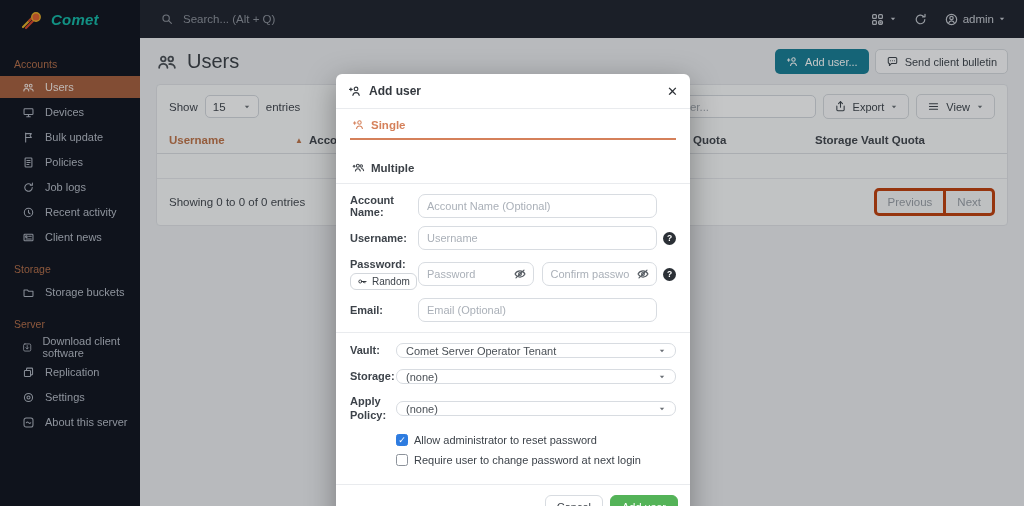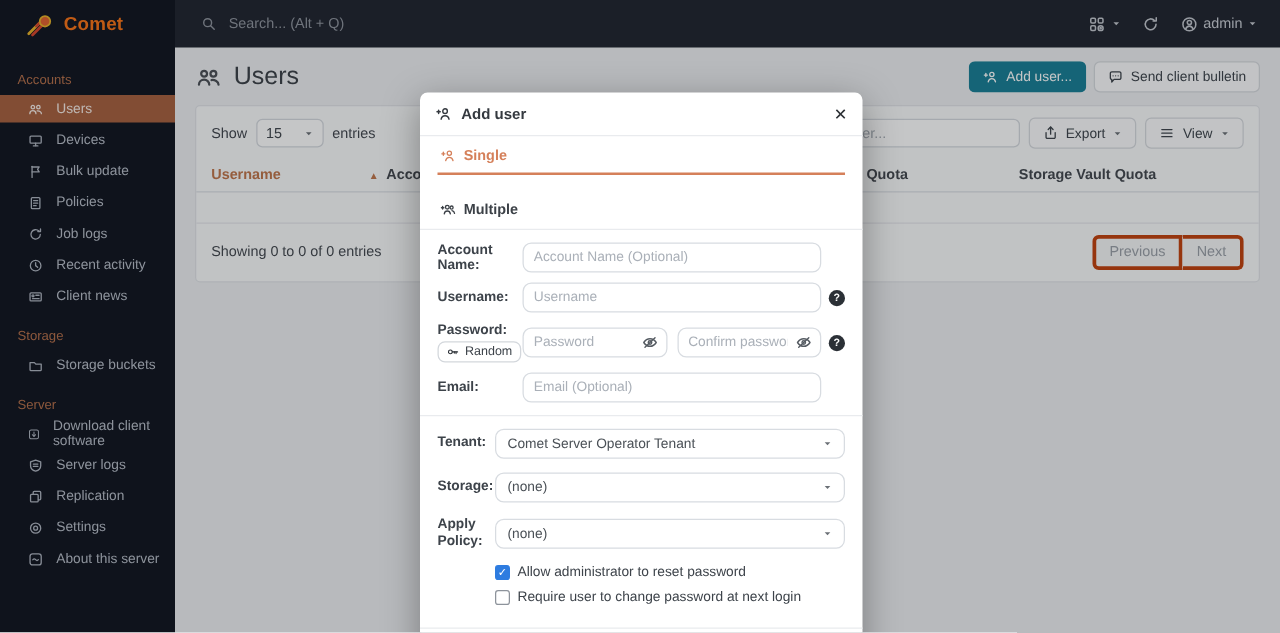--- a/index.html
+++ b/index.html
@@ -2,21 +2,21 @@
 <html><head>
 <meta charset="utf-8">
 <style>
   * { margin:0; padding:0; box-sizing:border-box; }
   html,body { width:1024px; height:506px; font-family:"Liberation Sans",sans-serif; }
   .app { position:relative; width:1024px; height:506px; background:#eef0f2; overflow:hidden; }
 
   
   .sidebar { position:absolute; left:0; top:0; bottom:0; width:140px; background:#10141f; z-index:10; }
   .brand { display:flex; align-items:center; gap:7px; height:38px; padding-left:20px; }
-  .brand-name { color:#f97316; font-size:15px; font-weight:bold; letter-spacing:.2px; }
+  .brand-name { color:#14b8a6; font-size:15px; font-weight:bold; letter-spacing:.2px;font-style:italic; }
   .nav-section-header { color:#b56f49; font-size:10.5px; padding:12px 14px 6px 14px; }
   .nav-item { display:flex; align-items:center; gap:10px; height:22px; padding-left:22px; color:#b7bdc7; font-size:11px; cursor:pointer; }
   .nav-item .nico { display:flex; width:13px; height:13px; color:#aeb4bf; }
   .nav-item.active { background:#a8603f; color:#f6ece5; }
   .nav-item.active .nico { color:#f6ece5; }
   .nico svg, .ico svg { width:100%; height:100%; display:block; }
 
   
   .topbar { position:absolute; left:140px; right:0; top:0; height:38px; background:#20242f; display:flex; align-items:center; z-index:9; }
   .search-wrap { display:flex; align-items:center; gap:9px; padding-left:20px; flex:1; }
@@ -88,21 +88,21 @@
   .pw-label-stack { width:68px; flex:0 0 68px; }
   .random-btn { margin-top:3px; display:inline-flex; align-items:center; gap:4px; border:1px solid #d3d7dc; border-radius:6px; padding:2px 6px; font-size:10px; color:#3d434a; background:#fff; cursor:pointer; }
   .random-btn .k-ico { width:11px; height:11px; display:flex; color:#2b3036; }
   .pw-pair { flex:1; display:flex; gap:8px; }
   .pw-box { position:relative; flex:1; display:flex; align-items:center; }
   .eye-ico { position:absolute; right:7px; width:14px; height:14px; color:#555b62; display:flex; cursor:pointer; }
   .pw-box .tinput { padding-right:26px; }
   .body-divider { border:none; border-top:1px solid #e9ebee; margin:10px -14px 10px -14px; }
   .srow { display:flex; align-items:center; margin-bottom:11px; }
   .slabel { width:46px; flex:0 0 46px; font-weight:bold; color:#3d434a; font-size:11px; line-height:1.25; }
-  .fselect { flex:1; display:flex; align-items:center; justify-content:space-between; height:24px; border:1px solid #d8dce1; border-radius:7px; padding:0 9px; color:#4a5056; font-size:11px; background:#fff; cursor:pointer; }
+  .fselect { flex:1; display:flex; align-items:center; justify-content:space-between; height:15px; border:1px solid #d8dce1; border-radius:7px; padding:0 9px; color:#4a5056; font-size:11px; background:#fff; cursor:pointer; }
   .fselect .chev { color:#5b6artefact; }
   .cbrow { display:flex; align-items:center; gap:6px; margin:0 0 8px 46px; }
   .cbox { width:12px; height:12px; border:1px solid #8d939b; border-radius:2.5px; background:#fff; display:flex; align-items:center; justify-content:center; font-size:9px; color:#fff; cursor:pointer; }
   .cbox.on { background:#2e7ce0; border-color:#2e7ce0; }
   .cblabel { color:#3d434a; font-size:11px; }
   .modal-footer { display:flex; justify-content:flex-end; gap:7px; padding:10px 12px; border-top:1px solid #e9ebee; margin-top:8px; }
   .btn-cancel { background:#fff; border:1px solid #d8dce1; color:#3d434a; border-radius:6px; padding:5px 11px; font-size:11px; cursor:pointer; }
   .btn-green { background:#54b358; border:1px solid #54b358; color:#fff; border-radius:6px; padding:5px 11px; font-size:11px; cursor:pointer; }
 </style>
 </head>
@@ -209,30 +209,20 @@
         <div class="nav-section-header">Server</div>
         <div class="nav-item" style="margin-bottom: 3px;">
           <span class="nico">
             <svg viewBox="0 0 16 16" fill="none" stroke="currentColor" stroke-width="1.3" stroke-linecap="round" stroke-linejoin="round">
               <rect x="2.5" y="2.5" width="11" height="11" rx="2"></rect>
               <path d="M8 5 V10"></path>
               <path d="M6 8.4 L8 10.4 L10 8.4"></path>
             </svg>
           </span>
           <span>Download client software</span>
-        </div>
-        <div class="nav-item" style="margin-bottom: 3px;">
-          <span class="nico">
-            <svg viewBox="0 0 16 16" fill="none" stroke="currentColor" stroke-width="1.3" stroke-linecap="round" stroke-linejoin="round">
-              <path d="M8 2.5 L13 4.2 V8 c0 3-2.3 4.6-5 5.5 C5.3 12.6 3 11 3 8 V4.2 Z"></path>
-              <path d="M5.8 6.5 H10.2"></path>
-              <path d="M5.8 8.8 H10.2"></path>
-            </svg>
-          </span>
-          <span>Server logs</span>
         </div>
         <div class="nav-item" style="margin-bottom: 3px;">
           <span class="nico">
             <svg viewBox="0 0 16 16" fill="none" stroke="currentColor" stroke-width="1.3" stroke-linecap="round" stroke-linejoin="round">
               <rect x="3" y="5.5" width="7.5" height="7.5" rx="1"></rect>
               <path d="M5.6 5.5 V3.6 a1 1 0 0 1 1-1 H12 a1 1 0 0 1 1 1 V9.9 a1 1 0 0 1-1 1 H10.8"></path>
             </svg>
           </span>
           <span>Replication</span>
         </div>
@@ -519,21 +509,21 @@
         <span class="flabel">Email:</span>
         <span class="fctrl">
             <input class="tinput" placeholder="Email (Optional)" style="">
           </span>
         <span class="help-spacer"></span>
       </div>
 
       <hr class="body-divider">
 
       <div class="srow">
-        <span class="slabel">Tenant:</span>
+        <span class="slabel">Vault:</span>
         <span class="fselect">
           <span>Comet Server Operator Tenant</span>
           <span class="chev">
               <svg viewBox="0 0 16 16" fill="currentColor">
                 <path d="M3.5 5.5 L8 10.5 L12.5 5.5 Z"></path>
               </svg>
             </span>
         </span>
       </div>
       <div class="srow">

